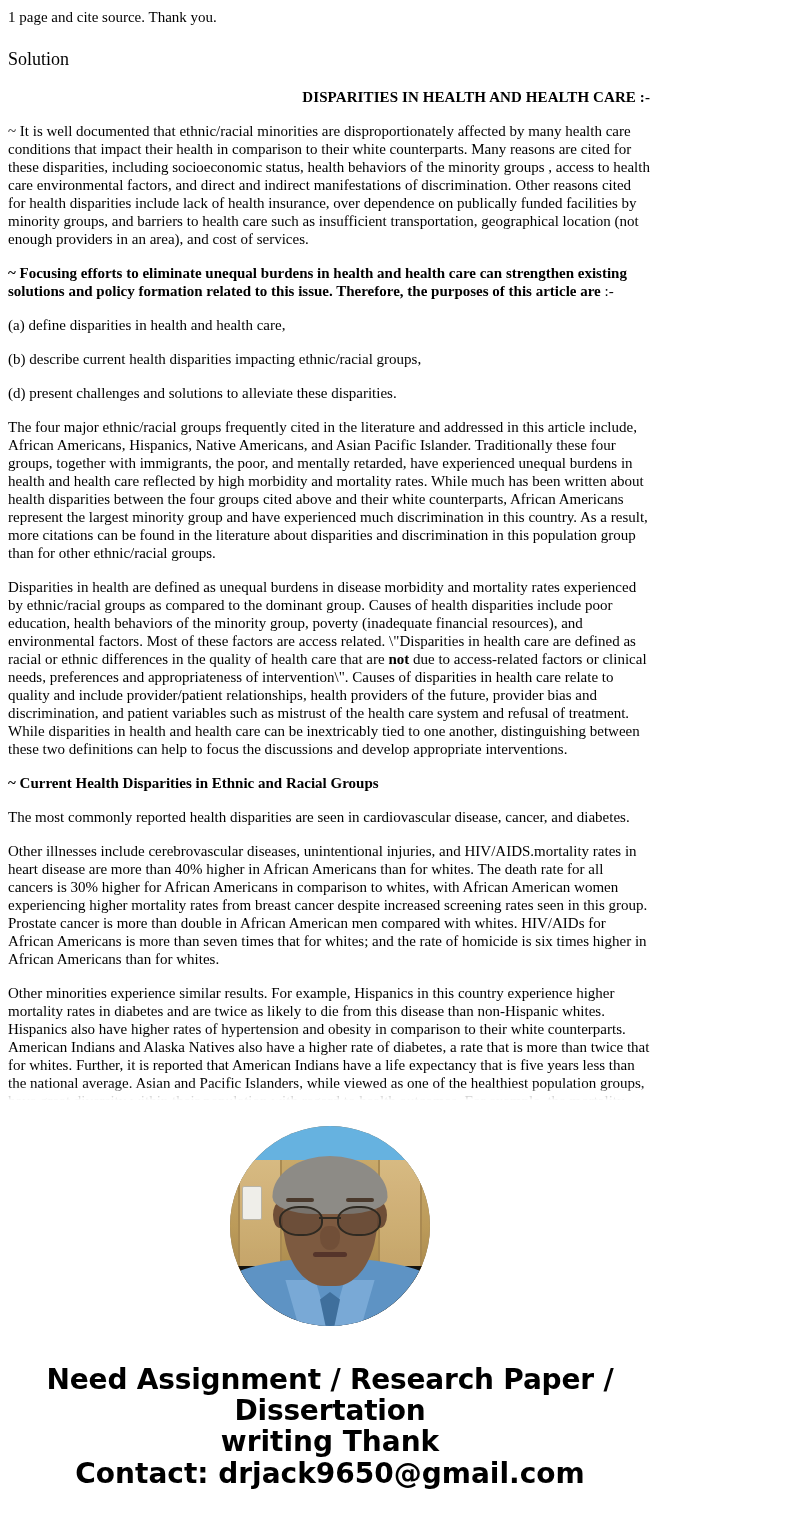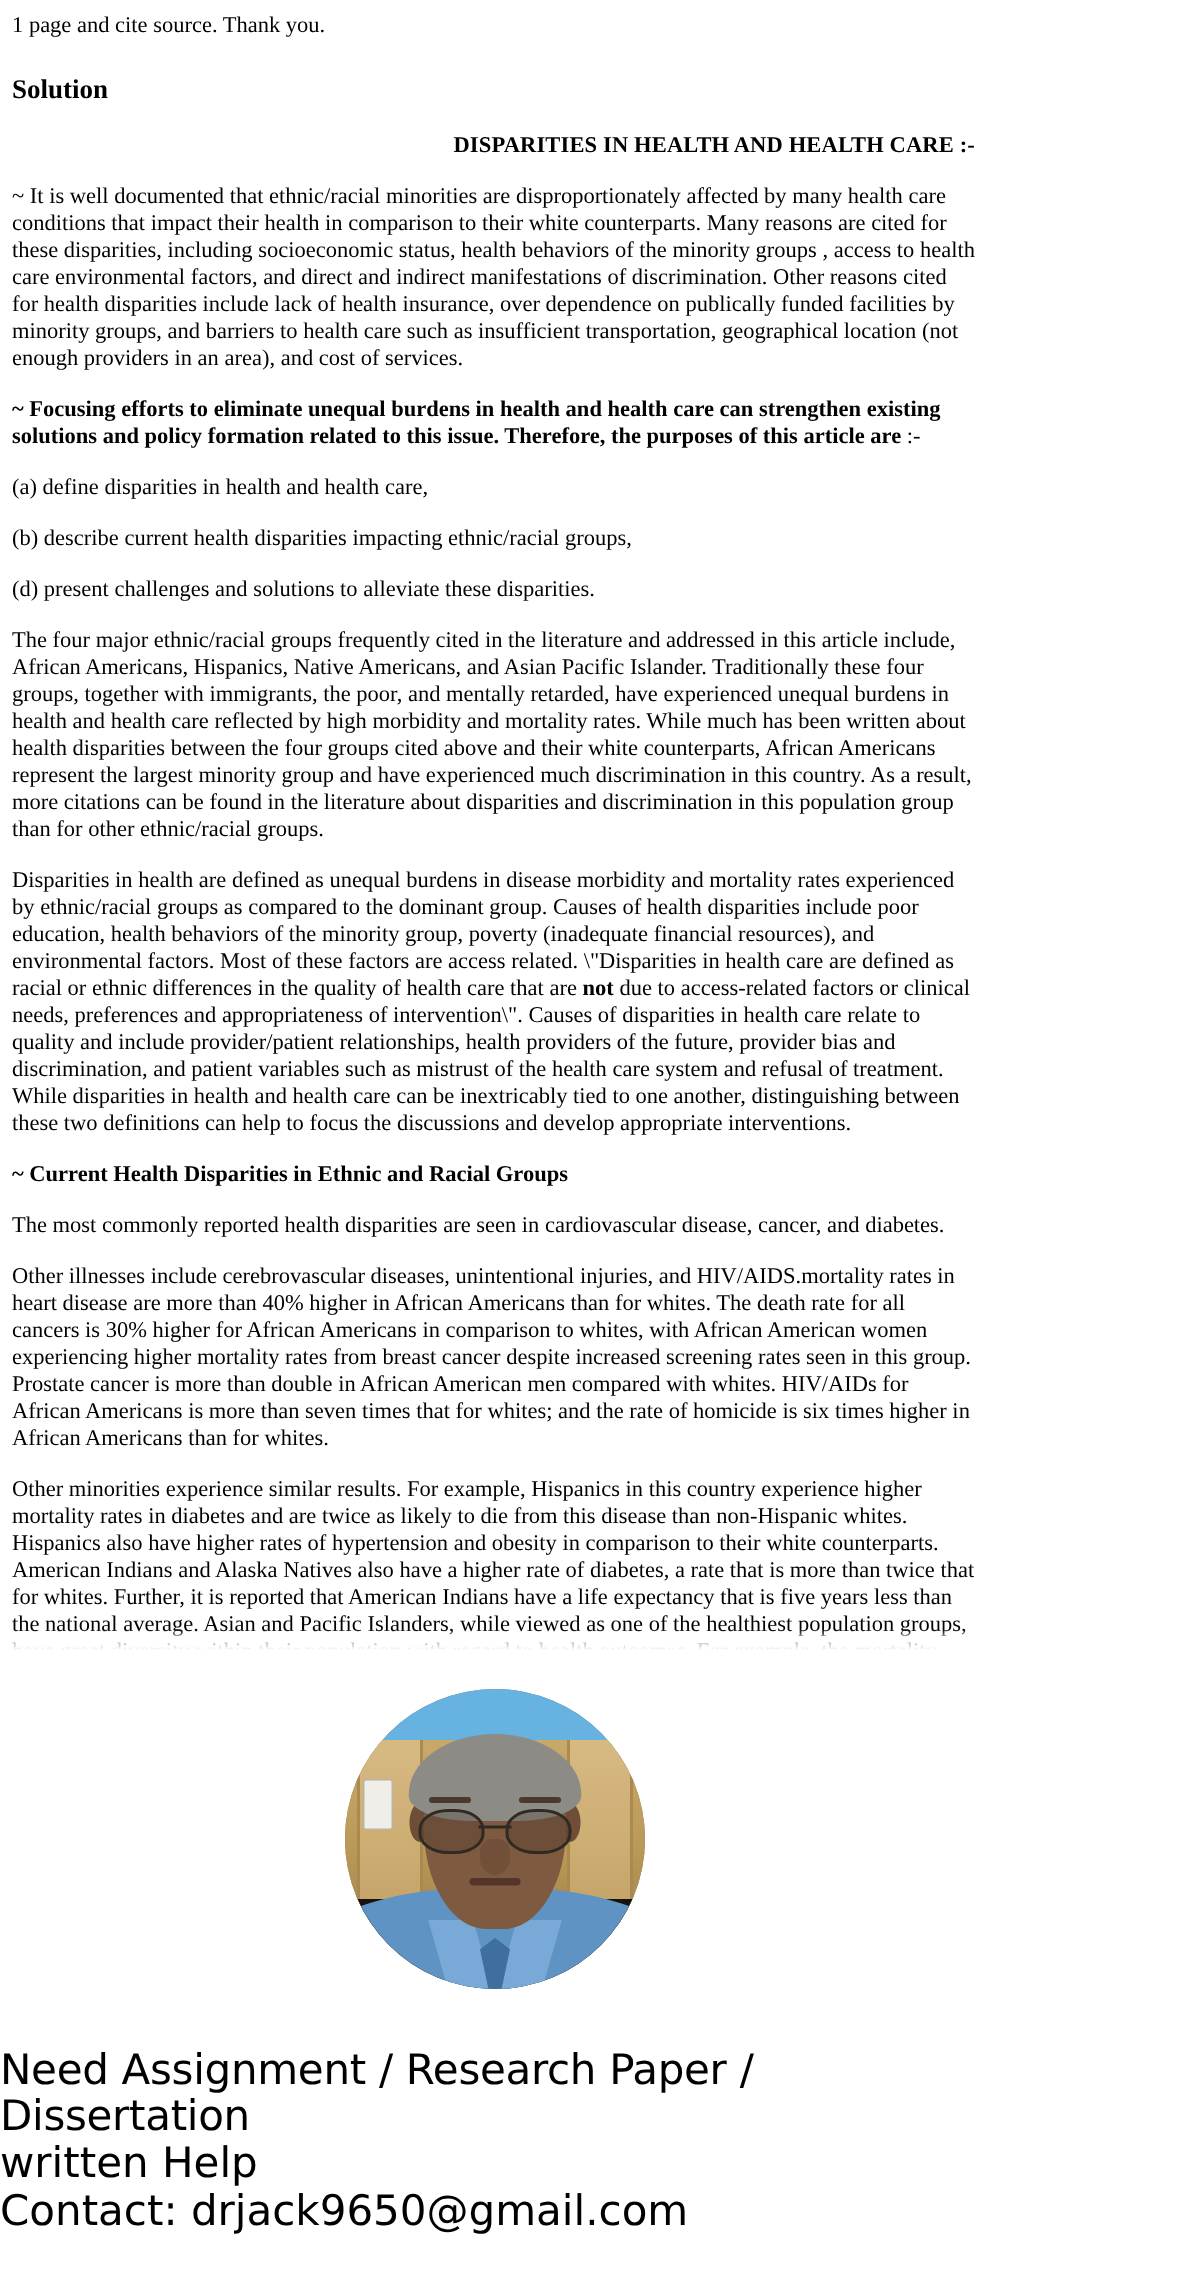--- a/index.html
+++ b/index.html
@@ -27,21 +27,21 @@
   .para {
     font-size: 15px;
     line-height: 18px;
     margin: 0 0 16px 0;
     text-align: left;
     color: #000;
   }
   .h-solution {
     font-size: 18px;
     line-height: 22px;
-    font-weight: bold;
+    font-weight: normal;
     margin: 22px 0 18px 0;
   }
   .h-allcaps {
     font-size: 15px;
     line-height: 18px;
     font-weight: bold;
     margin: 0 0 16px 0;
     letter-spacing: 0.1px;
     text-align: right;
   }
@@ -255,23 +255,23 @@
     top: 63%;
     width: 34px;
     height: 5px;
     background: #55342a;
     border-radius: 3px;
   }
 
   
   .promo {
     margin-top: 38px;
-    text-align: left;
+    text-align: center;
     font-family: "DejaVu Sans", "Liberation Sans", sans-serif;
-    font-weight: normal;
+    font-weight: bold;
     color: #000;
   }
   .promo-line1 {
     font-size: 28px;
     line-height: 31px;
     letter-spacing: -0.2px;
   }
   .promo-line2 {
     font-size: 28px;
     line-height: 31px;
@@ -345,17 +345,17 @@
         <div class="av-bridge"></div>
         <div class="av-lens r"></div>
       </div>
       <div class="av-nose"></div>
       <div class="av-mouth"></div>
     </div>
   </div>
 
   <div class="promo">
     <div class="promo-line1">Need Assignment / Research Paper / Dissertation</div>
-    <div class="promo-line2">written Help</div>
+    <div class="promo-line2">writing Thank</div>
     <div class="promo-line3">Contact: drjack9650@gmail.com</div>
   </div>
 
 </div>
 
 </body></html>

